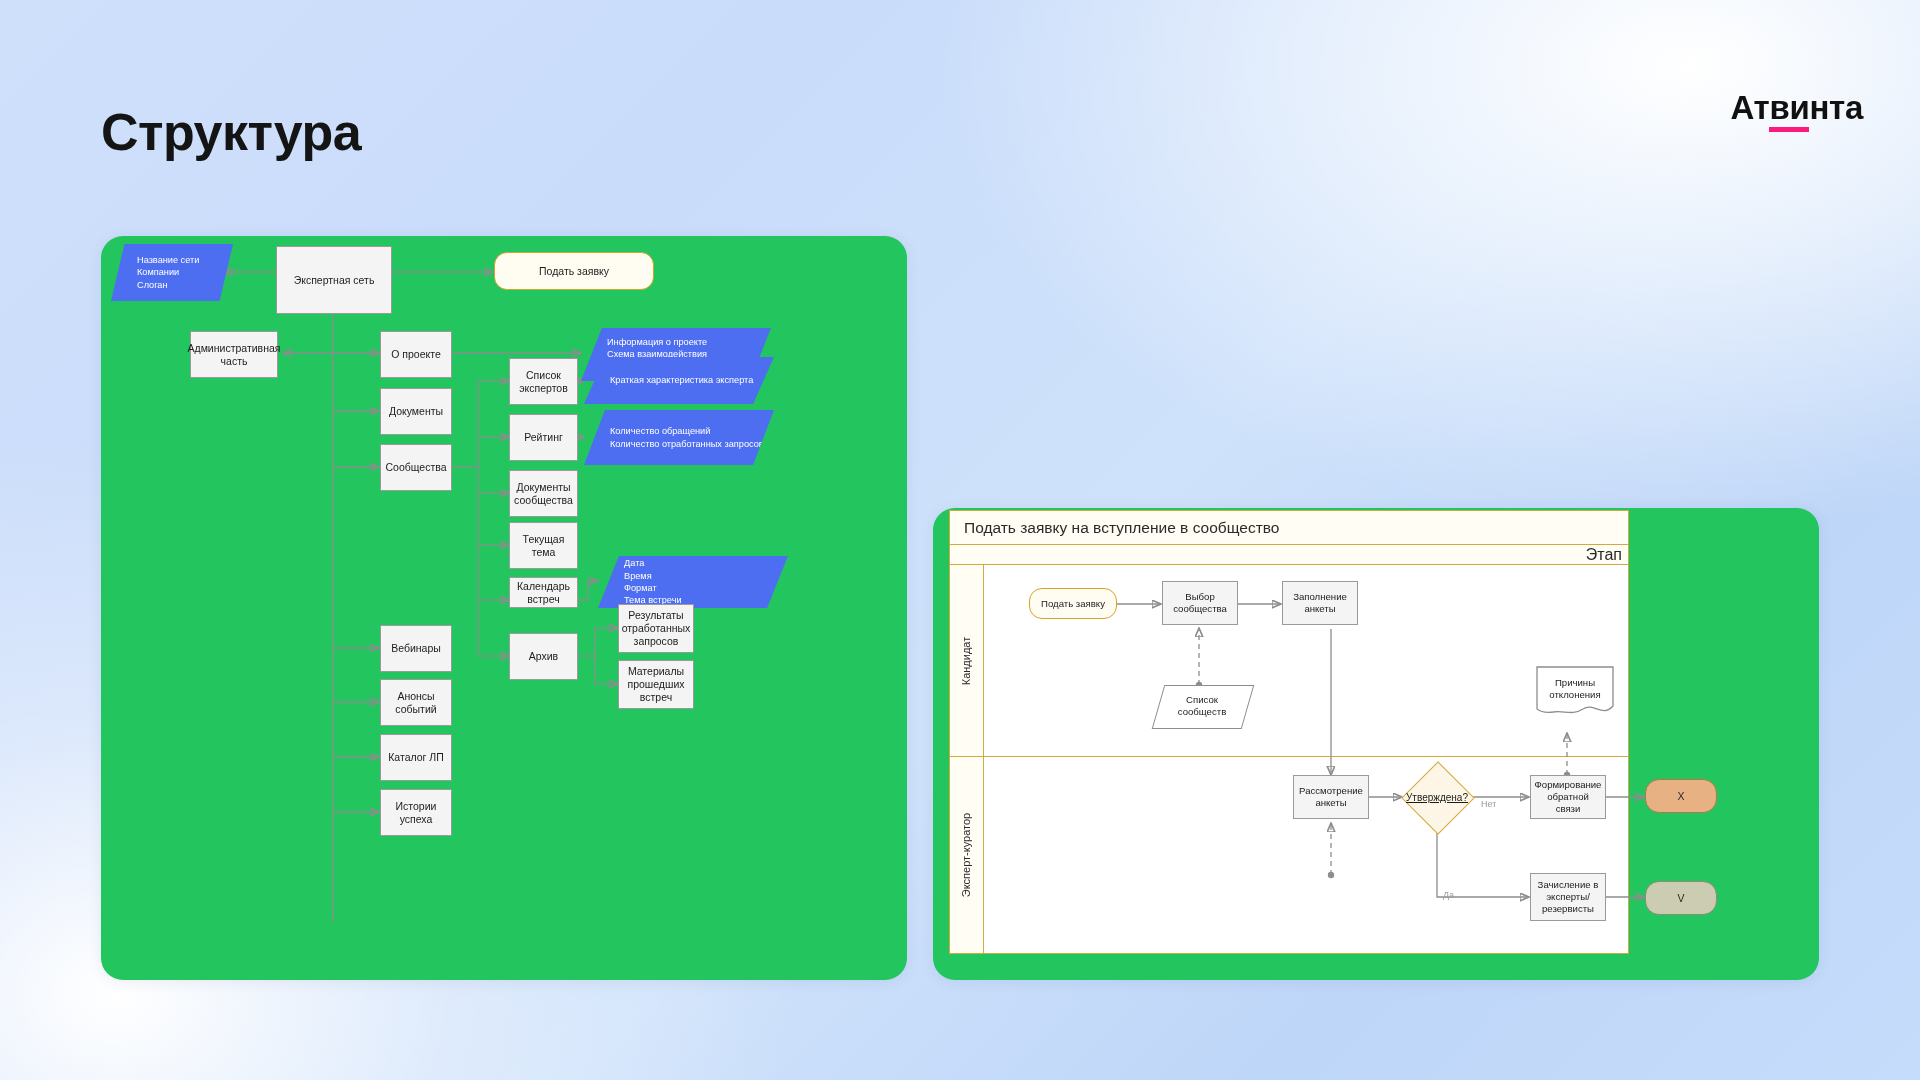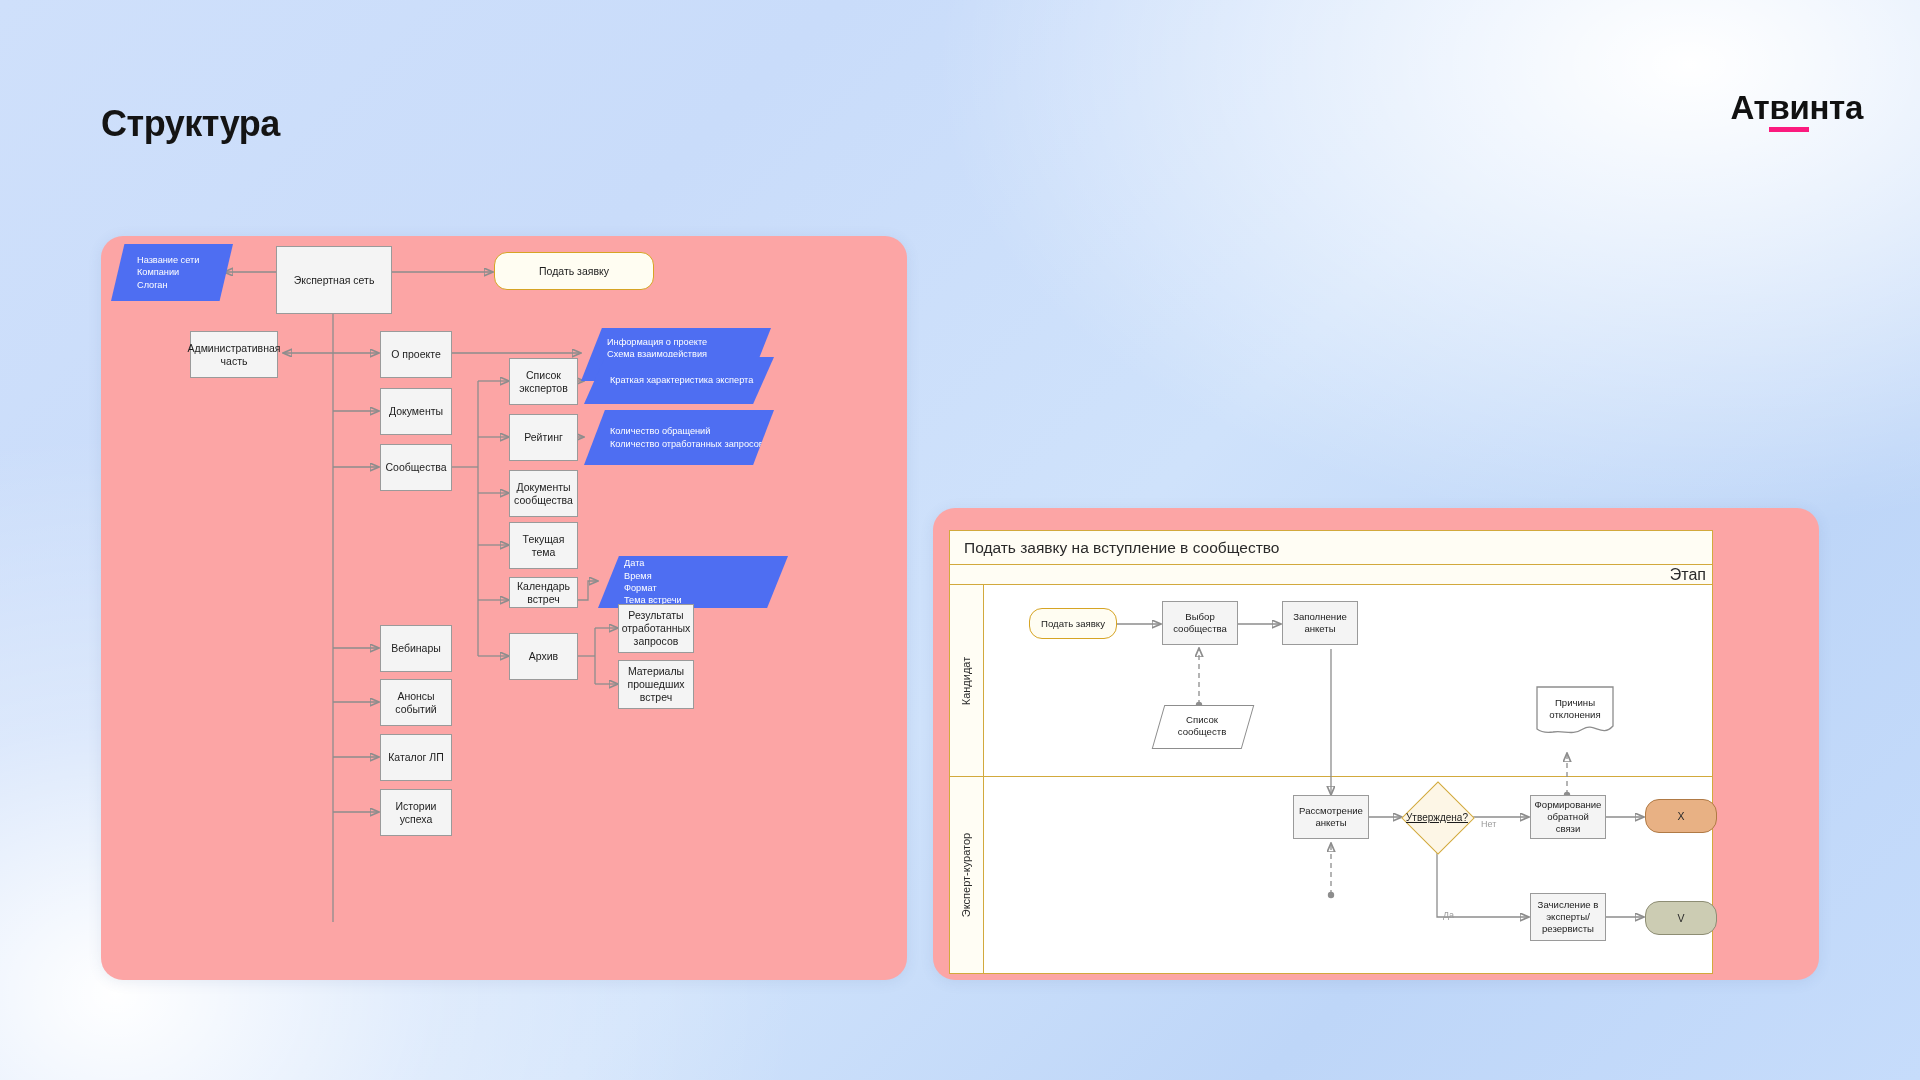--- a/index.html
+++ b/index.html
@@ -8,37 +8,37 @@
     font-family:"Liberation Sans","DejaVu Sans",sans-serif;
     background:
       radial-gradient(ellipse 1300px 800px at 88% 6%, #ffffff 0%, rgba(255,255,255,0.55) 26%, rgba(255,255,255,0) 58%),
       radial-gradient(ellipse 1100px 900px at 6% 92%, #ffffff 0%, rgba(255,255,255,0.35) 30%, rgba(255,255,255,0) 62%),
       linear-gradient(135deg,#cfe0fb 0%, #c9dcfa 28%, #cfe2fb 55%, #bed6f8 78%, #c6dcfb 100%);
   }
 
   
   #page-title{
     position:absolute;left:101px;top:105px;
-    font-size:36px;font-weight:700;color:#141414;letter-spacing:-0.5px;
+    font-size:52px;font-weight:700;color:#141414;letter-spacing:-0.5px;
     line-height:1.05;
   }
   #brand-logo{
     position:absolute;right:57px;top:89px;
     font-size:33px;font-weight:700;color:#111;letter-spacing:-0.3px;
     display:flex;align-items:flex-start;
   }
   #brand-logo .lg-a{display:inline-block;}
   #brand-logo .lg-u{display:inline-block;position:relative;}
   #brand-logo .lg-u::after{
     content:"";position:absolute;left:0;right:0;bottom:-5px;height:5px;background:#fb1a7e;
   }
 
   
   .panel{
-    position:absolute;background:#fca5a5;border-radius:22px;
+    position:absolute;background:#22c55e;border-radius:22px;
     box-shadow:0 2px 14px rgba(60,90,140,.10);
   }
   #panel-structure{left:101px;top:236px;width:806px;height:744px;}
   #panel-process{left:933px;top:508px;width:886px;height:472px;}
 
   
   .node{
     position:absolute;box-sizing:border-box;
     display:flex;align-items:center;justify-content:center;text-align:center;
     color:#1c1c1c;line-height:1.22;
@@ -56,21 +56,21 @@
   }
   .pill{
     background:#fffdf2;border:1.6px solid #d6a424;border-radius:13px;
     font-size:10.5px;
   }
   svg.wires{position:absolute;left:0;top:0;overflow:visible;pointer-events:none;}
   svg.wires path,svg.wires line{fill:none;stroke:#8d8d8d;stroke-width:1.3;}
 
   
   #proc-frame{
-    position:absolute;left:16px;top:22px;width:764px;height:444px;
+    position:absolute;left:16px;top:2px;width:680px;height:444px;
     border:1.6px solid #d2a93c;box-sizing:border-box;background:#fffdf4;
   }
   #proc-title{
     position:absolute;left:0;top:0;width:100%;height:34px;
     box-sizing:border-box;border-bottom:1.6px solid #d2a93c;
     display:flex;align-items:center;padding-left:14px;
     font-size:15.5px;color:#2a2a2a;background:#fffdf4;
   }
   #proc-phase{
     position:absolute;left:0;top:34px;width:100%;height:20px;

